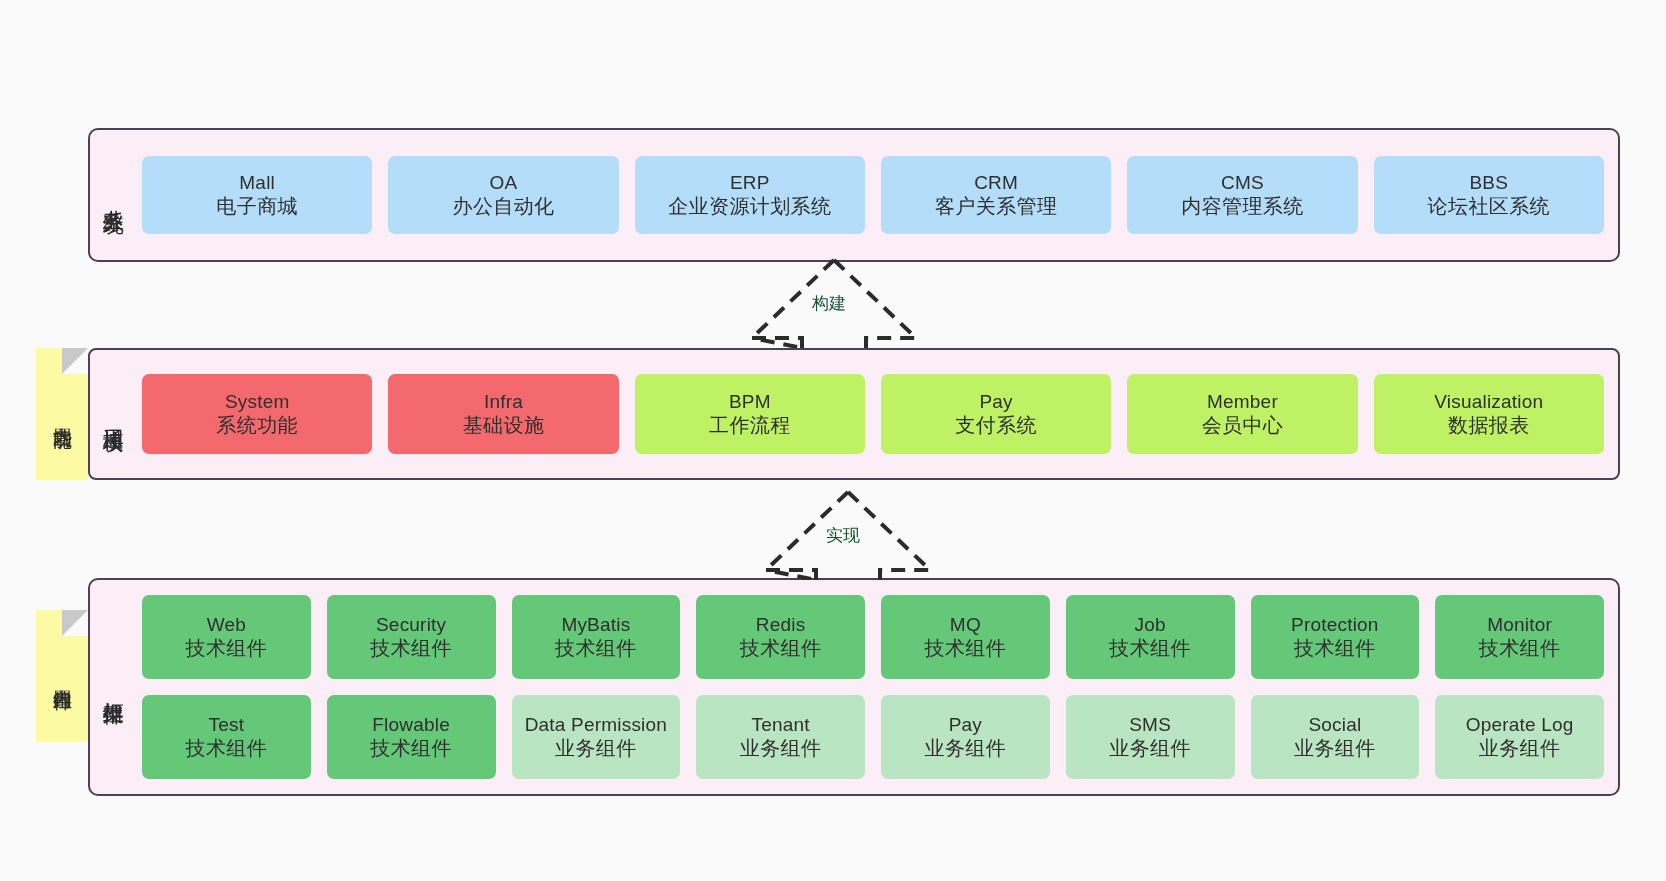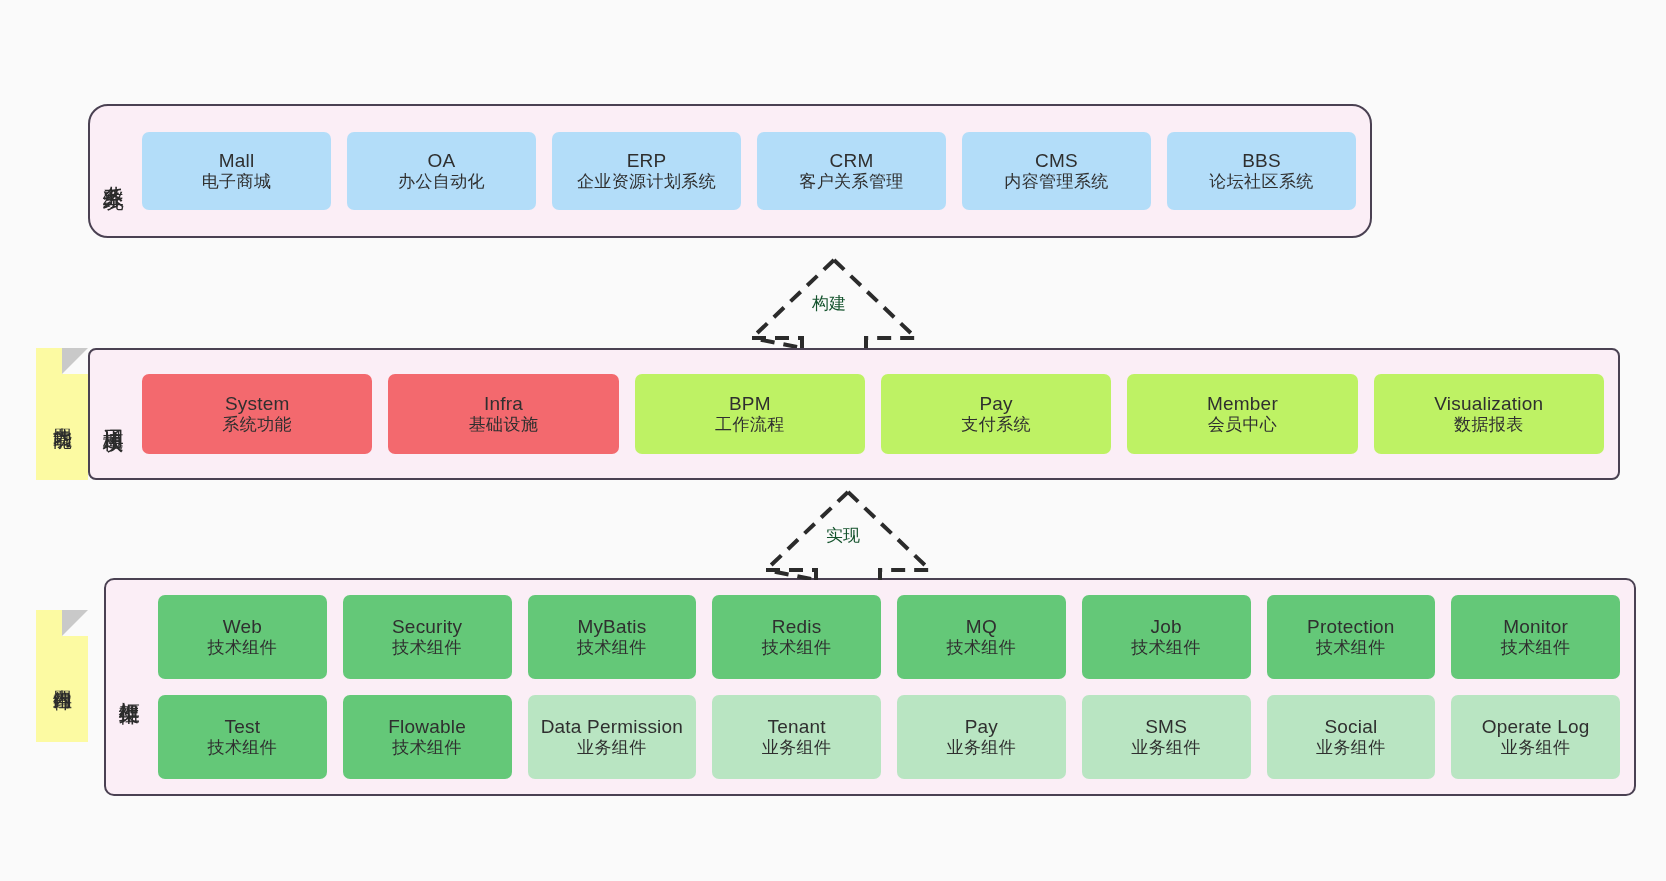--- a/index.html
+++ b/index.html
@@ -80,38 +80,38 @@
     padding: 6px 4px;
     color: #2f2f2f;
     line-height: 1.22;
     user-select: none;
   }
   .node .n-title {
     font-size: 19px;
     letter-spacing: .2px;
   }
   .node .n-sub {
-    font-size: 17px;
+    font-size: 20px;
     letter-spacing: .4px;
   }
 
   .node.blue        { background: #b3ddf9; }
   .node.red         { background: #f3696e; }
   .node.pink        { background: #bef264; }
   .node.green       { background: #64c878; }
   .node.lightgreen  { background: #b9e5c2; }
 
   
-  #layer-business { left: 88px;  top: 104px; width: 1284px; height: 134px; border-radius: 20px; }
+  #layer-business { left: 88px;  top: 128px; width: 1532px; height: 134px; }
   #layer-business .node { height: 78px; }
 
   #layer-module   { left: 88px;  top: 348px; width: 1532px; height: 132px; border-radius: 8px; }
   #layer-module .node { height: 80px; }
 
-  #layer-framework{ left: 104px;  top: 578px; width: 1532px; height: 218px; }
+  #layer-framework{ left: 88px;  top: 578px; width: 1532px; height: 218px; }
   #layer-framework .node { height: 84px; }
 
   
   .note {
     position: absolute;
     background: #fcfaa2;
     box-sizing: border-box;
     display: flex;
     align-items: center;
     justify-content: center;

